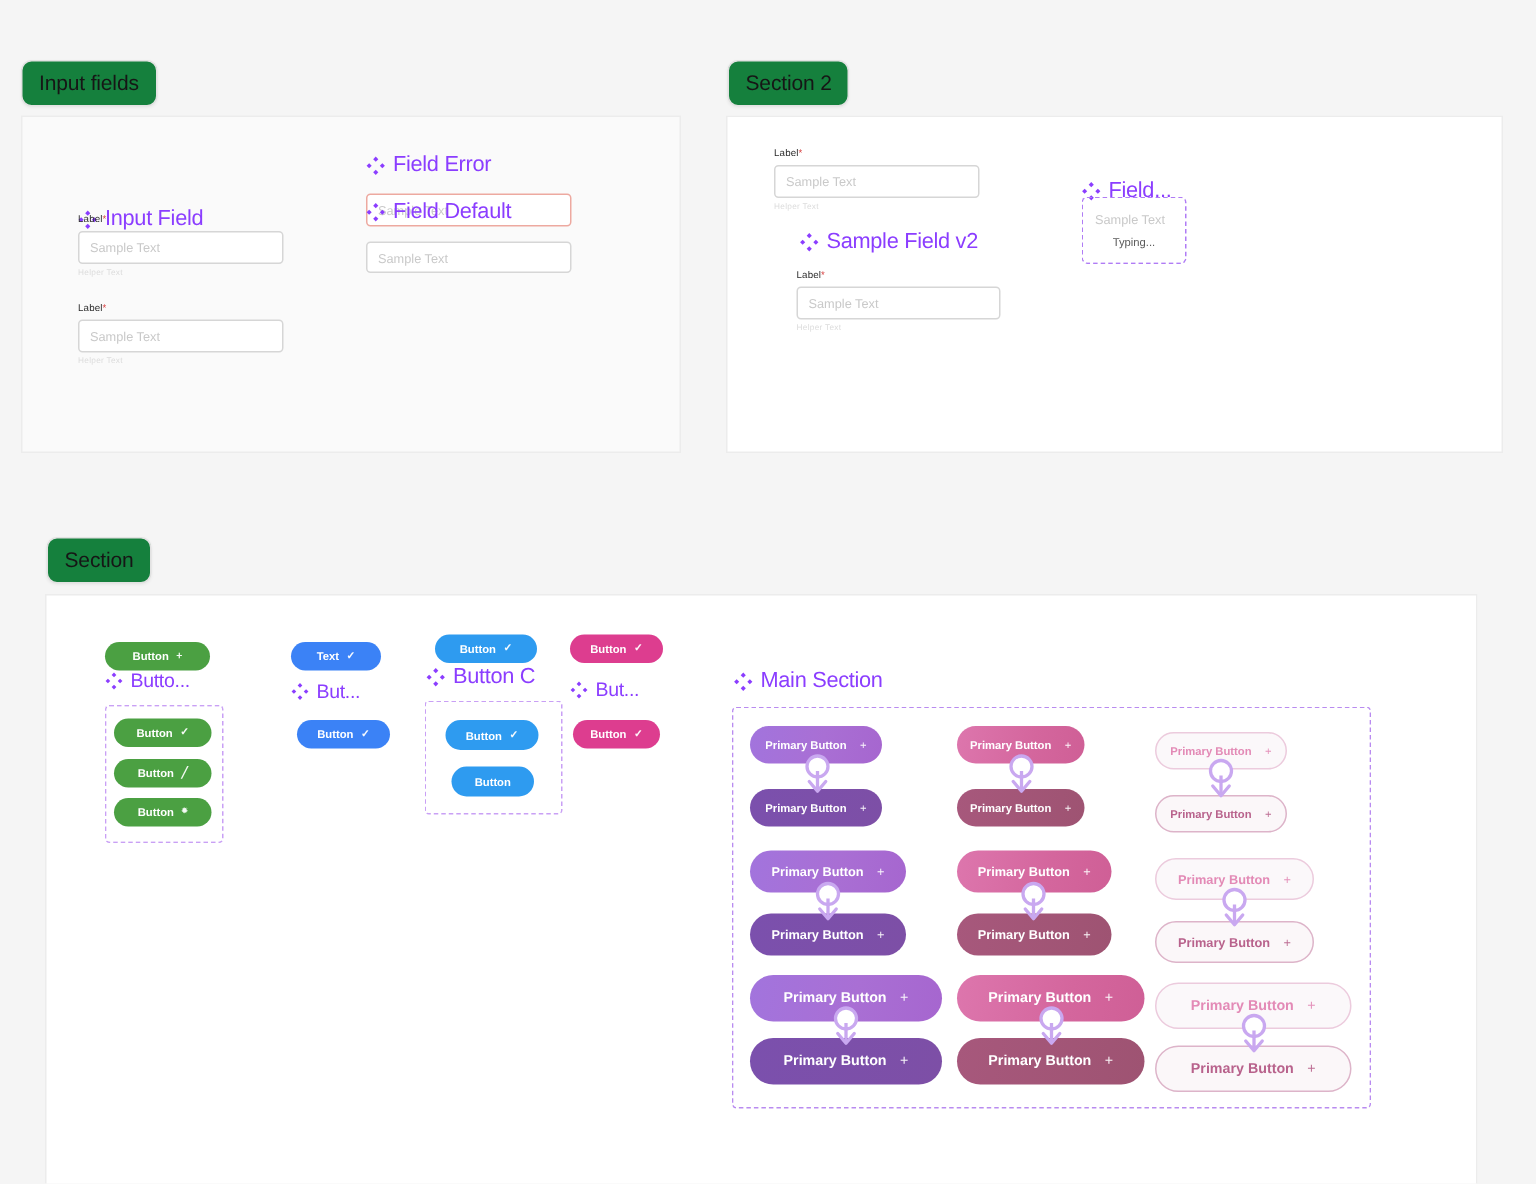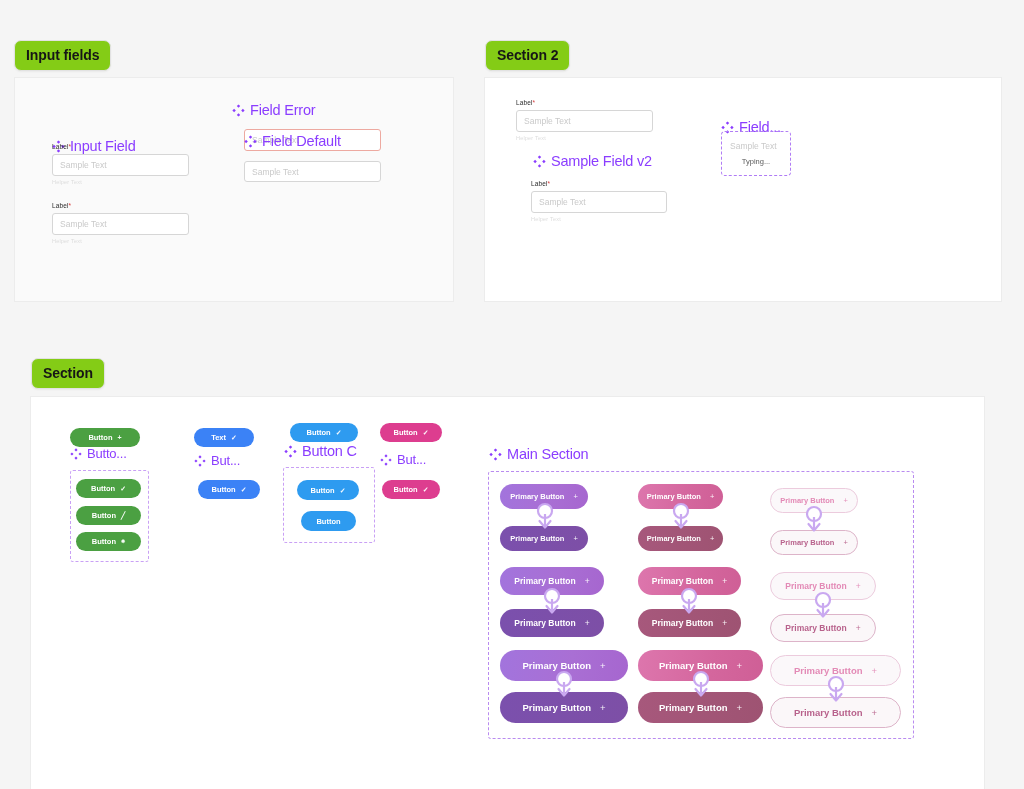--- a/index.html
+++ b/index.html
@@ -7,23 +7,23 @@
     width:1024px; height:789px; position:relative;
     background:#f5f5f5;
     font-family:"Liberation Sans", sans-serif;
     overflow:hidden;
     -webkit-font-smoothing:antialiased;
   }
   .canvas { position:absolute; inset:0; }
 
   
   .sec-chip{
-    position:absolute; background:#84cc16; border:1px solid #e2e2e2;
+    position:absolute; background:#15803d; border:1px solid #e2e2e2;
     border-radius:7px; padding:6px 11px 7px;
-    font-size:14px; font-weight:bold; color:#161616; letter-spacing:-0.1px;
+    font-size:14px; font-weight:normal; color:#161616; letter-spacing:-0.1px;
     box-shadow:0 1px 2px rgba(0,0,0,.05);
     white-space:nowrap;
   }
   .panel{ position:absolute; background:#fafafa; border:1px solid #ececec; }
   .panel.white{ background:#fff; }
 
   
   .cmp{ position:absolute; display:flex; align-items:center; gap:5px; white-space:nowrap; }
   .cmp .dia{ flex:none; display:block; }
   .cmp .txt{ color:#8b3dff; font-weight:400; letter-spacing:-0.2px; }
@@ -102,21 +102,21 @@
     <div class="box" style="height:22px; margin-top:3px;">Sample Text</div>
     <div class="help">Helper Text</div>
   </div>
 
   <div class="fld" style="left:52px; top:201px; width:137px;">
     <div class="lab"><span>Label</span><span class="req">*</span></div>
     <div class="box" style="height:22px; margin-top:3px;">Sample Text</div>
     <div class="help">Helper Text</div>
   </div>
 
-  <div class="cmp" style="left:232px; top:102px; font-size:14.5px;">
+  <div class="cmp" style="left:244px; top:102px; font-size:14.5px;">
     <svg class="dia" width="13" height="13" viewBox="0 0 13 13">
       <g fill="#8b3dff">
           <path d="M6.5 0.4 8.2 2.1 6.5 3.8 4.8 2.1z"></path>
           <path d="M6.5 9.2 8.2 10.9 6.5 12.6 4.8 10.9z"></path>
           <path d="M2.1 4.8 3.8 6.5 2.1 8.2 0.4 6.5z"></path>
           <path d="M10.9 4.8 12.6 6.5 10.9 8.2 9.2 6.5z"></path>
         </g>
     </svg>
     <span class="txt">Field Error</span>
   </div>

